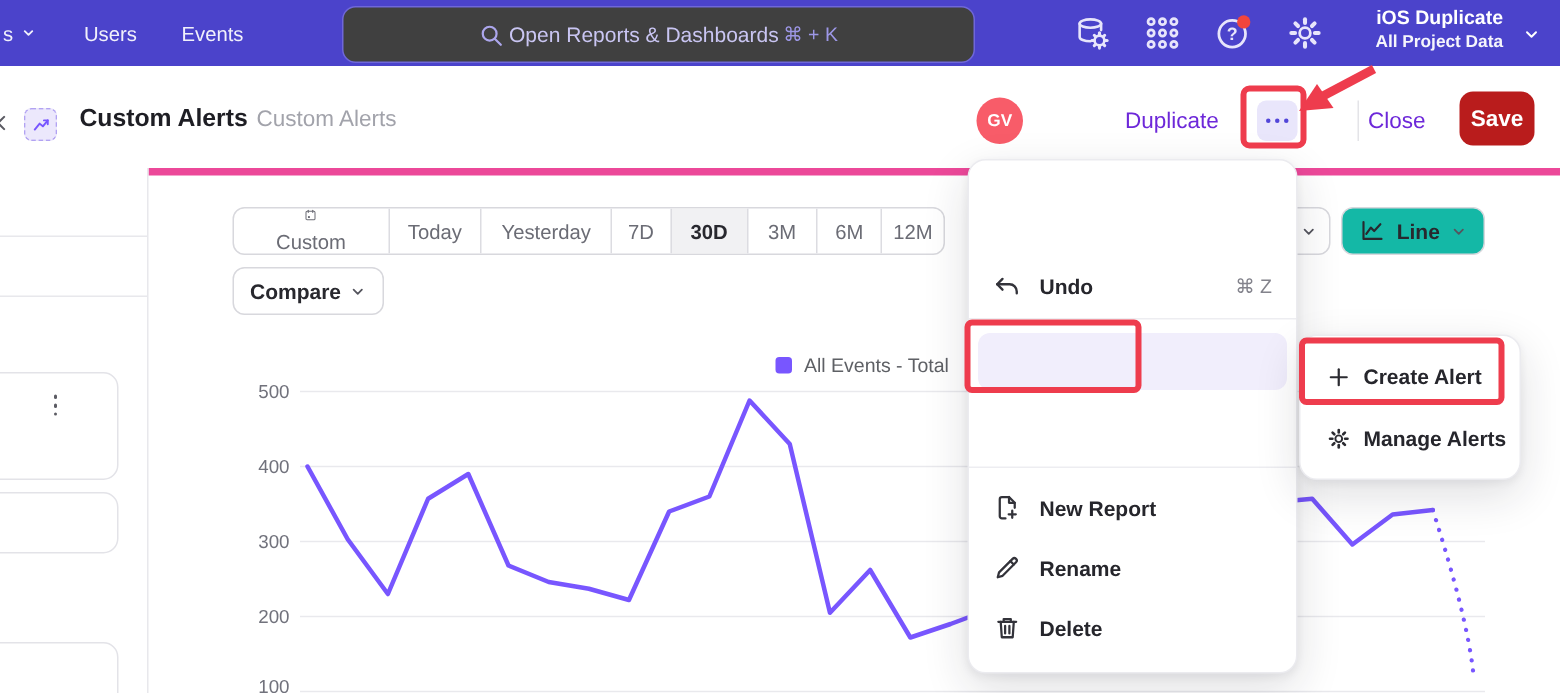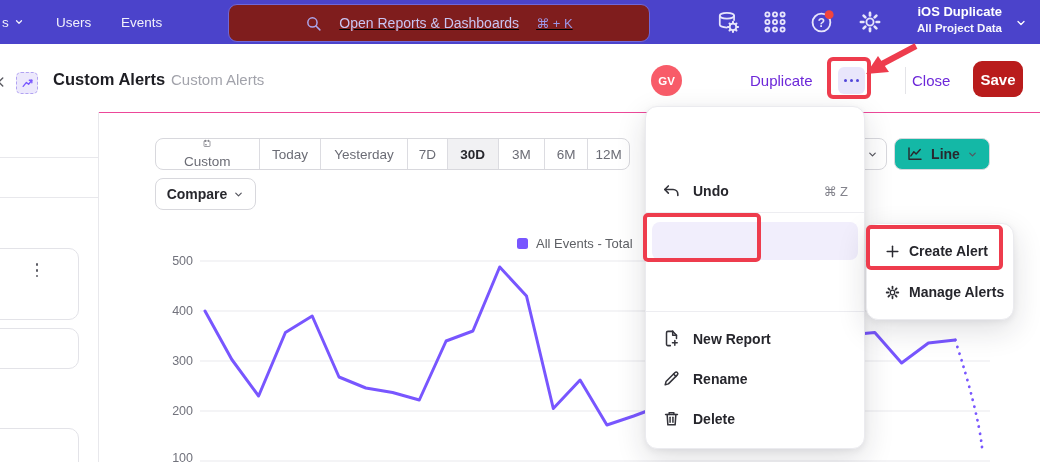--- a/index.html
+++ b/index.html
@@ -6,32 +6,32 @@
   .stage{position:relative;width:1040px;height:462px;overflow:hidden;background:#fff;
          font-family:"Liberation Sans","DejaVu Sans",sans-serif;-webkit-font-smoothing:antialiased;}
   .abs{position:absolute;}
   svg{display:block;}
 
   
   .topbar{position:absolute;left:0;top:0;width:1040px;height:44px;background:#4b43cb;}
   .navitem{position:absolute;top:0;height:44px;display:flex;align-items:center;gap:5px;
            color:rgba(255,255,255,.92);font-size:13.5px;font-weight:500;cursor:pointer;}
   .searchbox{position:absolute;left:228px;top:4px;width:420px;height:36px;border-radius:9px;
-             background:#7f1d1d;border:1px solid #6f67d9;display:flex;align-items:center;
-             justify-content:center;gap:17px;cursor:text;text-decoration:underline;}
+             background:#404040;border:1px solid #6f67d9;display:flex;align-items:center;
+             justify-content:center;gap:3px;cursor:text;}
   .search-ph{color:#c9c5f2;font-size:14px;}
   .search-kbd{color:#9d97e6;font-size:13px;}
   .bar-ic{position:absolute;top:9px;width:26px;height:26px;color:#e7e5fb;cursor:pointer;}
   .project{position:absolute;right:38px;top:3px;height:38px;text-align:right;color:#fff;cursor:pointer;}
   .project .t1{font-size:13px;font-weight:700;line-height:18px;}
   .project .t2{font-size:11.5px;font-weight:600;line-height:15px;opacity:.95;}
 
   
   .header{position:absolute;left:0;top:44px;width:1040px;height:68px;background:#fff;
-          border-bottom:1px solid #ec4899;}
+          border-bottom:5px solid #ec4899;}
   .title-ic{position:absolute;left:16px;top:28px;width:20px;height:20px;border-radius:5px;
             background:#ece8fc;border:1px dashed #b2a3f2;color:#7856ff;
             display:flex;align-items:center;justify-content:center;}
   .h-title{position:absolute;left:53px;top:26px;font-size:16.5px;font-weight:700;color:#1e1e24;}
   .h-crumb{position:absolute;left:171px;top:27px;font-size:15px;color:#a2a3ab;}
   .avatar{position:absolute;left:651px;top:21px;width:31px;height:31px;border-radius:50%;
           background:#f85c69;color:#fff;font-size:11.5px;font-weight:700;
           display:flex;align-items:center;justify-content:center;cursor:pointer;}
   .hbtn{position:absolute;top:24px;font-size:15px;font-weight:500;color:#6d28d9;cursor:pointer;padding:4px 2px;}
   .more-btn{position:absolute;left:838px;top:23px;width:27px;height:27px;border-radius:6px;

